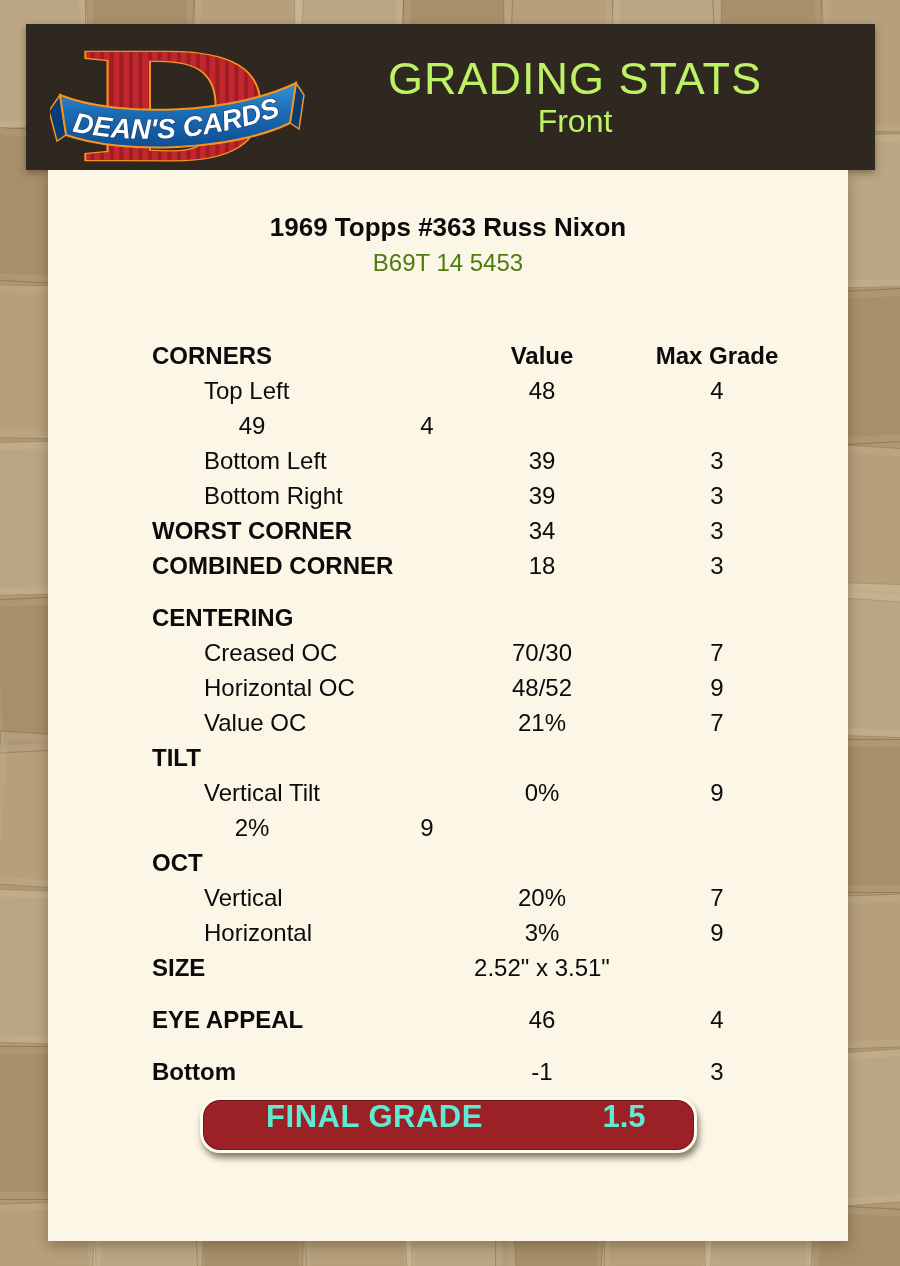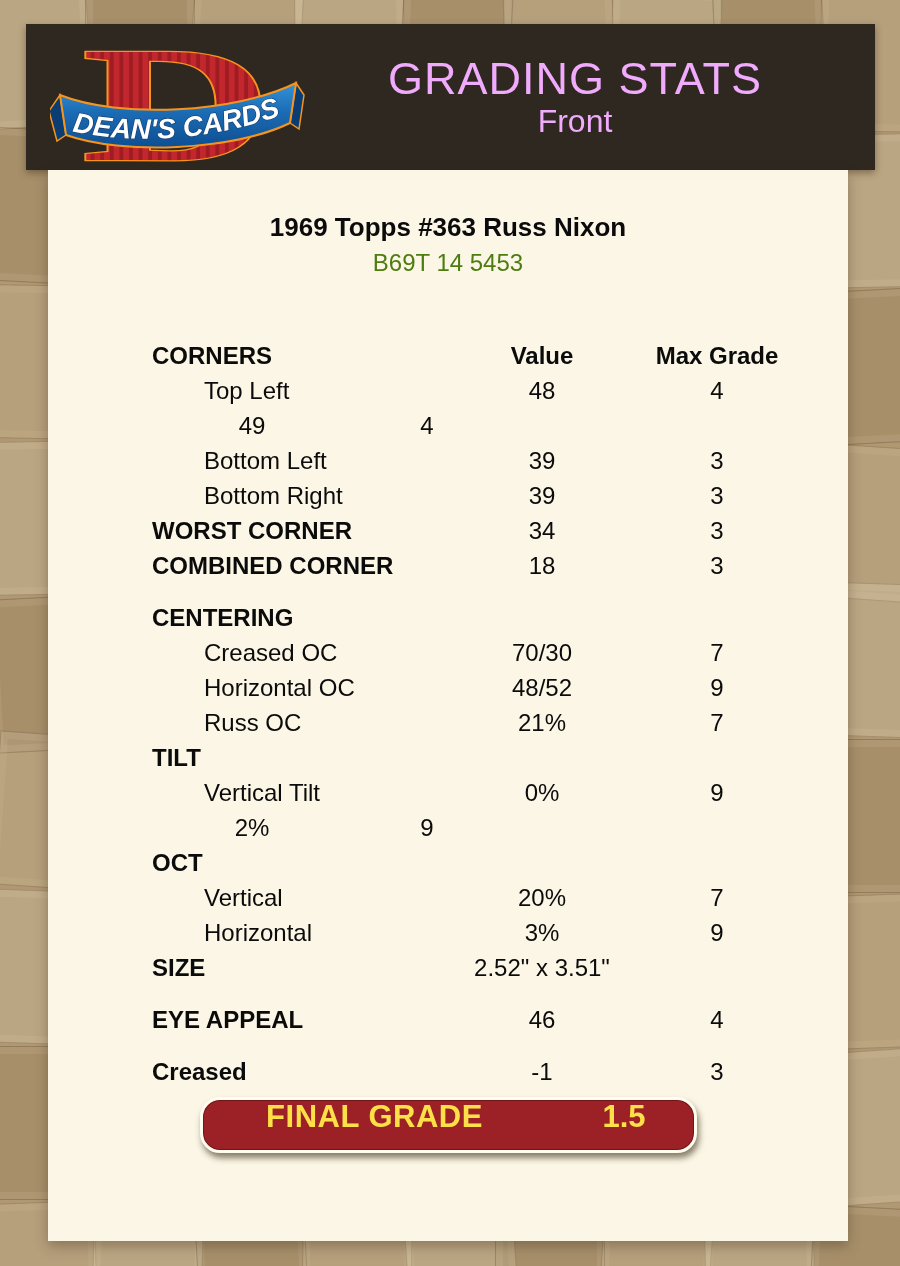--- a/index.html
+++ b/index.html
@@ -18,21 +18,21 @@
     box-shadow:inset 0 0 0 7px rgba(236,221,190,0.10);
   }
   
   .header{
     position:absolute;left:26px;top:24px;width:849px;height:146px;
     background:#2e2820;
     display:flex;align-items:center;
     box-shadow:0 3px 7px rgba(55,40,20,0.45);
   }
   .logo-wrap{flex:0 0 auto;margin-left:24px;width:255px;height:132px;}
-  .titles{flex:1;text-align:center;color:#f0abfc;padding-right:30px;}
+  .titles{flex:1;text-align:center;color:#bef264;padding-right:30px;}
   .h-title{font-size:45px;letter-spacing:1px;line-height:1.1;}
   .h-sub{font-size:32px;margin-top:0;}
   
   .panel{
     position:absolute;left:48px;top:170px;width:800px;height:1071px;
     background:#fbf6e6;
     box-shadow:0 5px 12px rgba(55,40,20,0.35);
   }
   .card-title{margin-top:42px;text-align:center;font-size:26px;font-weight:bold;color:#0b0b0b;}
   .card-id{margin-top:6px;text-align:center;font-size:24px;color:#4d7c0f;}
@@ -51,21 +51,21 @@
   .t-row.head{font-weight:bold;}
   
   .final-grade{
     position:absolute;left:152px;top:927px;width:497px;height:56px;
     box-sizing:border-box;
     background:#9b2126;
     border:3px solid #fffdf0;
     border-radius:20px;
     box-shadow:2px 5px 6px rgba(115,104,82,0.85), inset 0 0 0 1px #70141a;
     display:flex;align-items:center;
-    color:#fde047;font-weight:bold;font-size:31px;
+    color:#5eead4;font-weight:bold;font-size:31px;
     padding:0 14px 16px 28px;cursor:pointer;
   }
   .fg-label{flex:1;text-align:center;padding-right:50px;letter-spacing:0.5px;}
   .fg-value{width:112px;text-align:center;}
 </style>
 </head>
 <body>
 
 <div class="bg">
     <div class="bgcard" style="left: -20px; top: -27px; transform: rotate(-4deg); background: rgba(255, 246, 225, 0.15);"></div>
@@ -235,21 +235,21 @@
           <div class="t-label">Creased OC</div>
           <div class="t-value">70/30</div>
           <div class="t-max">7</div>
         </div>
         <div class="t-row indent">
           <div class="t-label">Horizontal OC</div>
           <div class="t-value">48/52</div>
           <div class="t-max">9</div>
         </div>
         <div class="t-row indent">
-          <div class="t-label">Russ OC</div>
+          <div class="t-label">Value OC</div>
           <div class="t-value">21%</div>
           <div class="t-max">7</div>
         </div>
         <div class="t-row bold">
           <div class="t-label">TILT</div>
           <div class="t-value"></div>
           <div class="t-max"></div>
         </div>
         <div class="t-row indent">
           <div class="t-label">Vertical Tilt</div>
@@ -279,21 +279,21 @@
           <div class="t-label">SIZE</div>
           <div class="t-value">2.52" x 3.51"</div>
           <div class="t-max"></div>
         </div>
         <div class="t-row bold gap">
           <div class="t-label">EYE APPEAL</div>
           <div class="t-value">46</div>
           <div class="t-max">4</div>
         </div>
         <div class="t-row bold gap">
-          <div class="t-label">Creased</div>
+          <div class="t-label">Bottom</div>
           <div class="t-value">-1</div>
           <div class="t-max">3</div>
         </div>
       </div>
   </div>
 
   <div class="final-grade">
     <div class="fg-label">FINAL GRADE</div>
     <div class="fg-value">1.5</div>
   </div>

